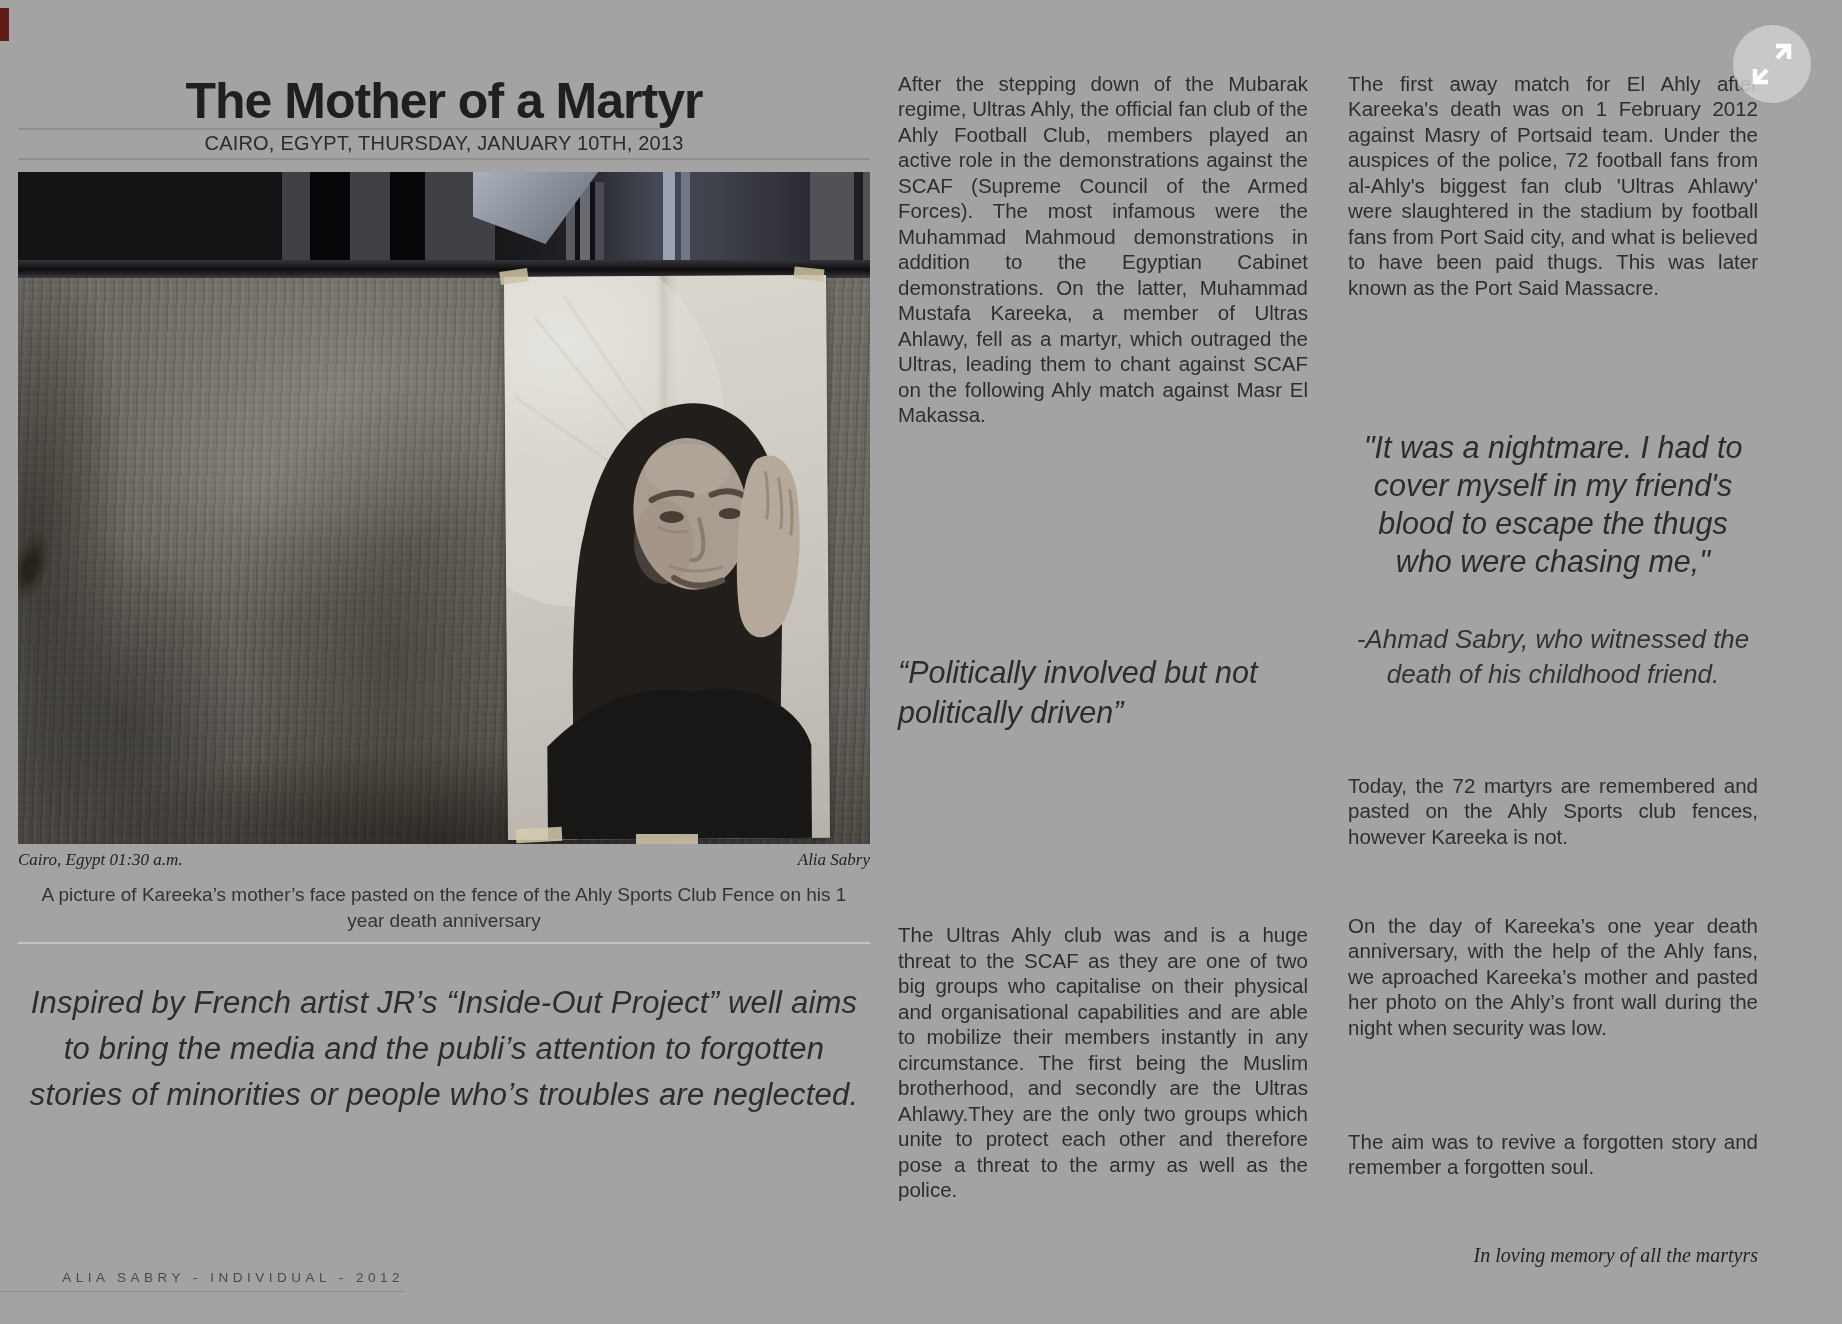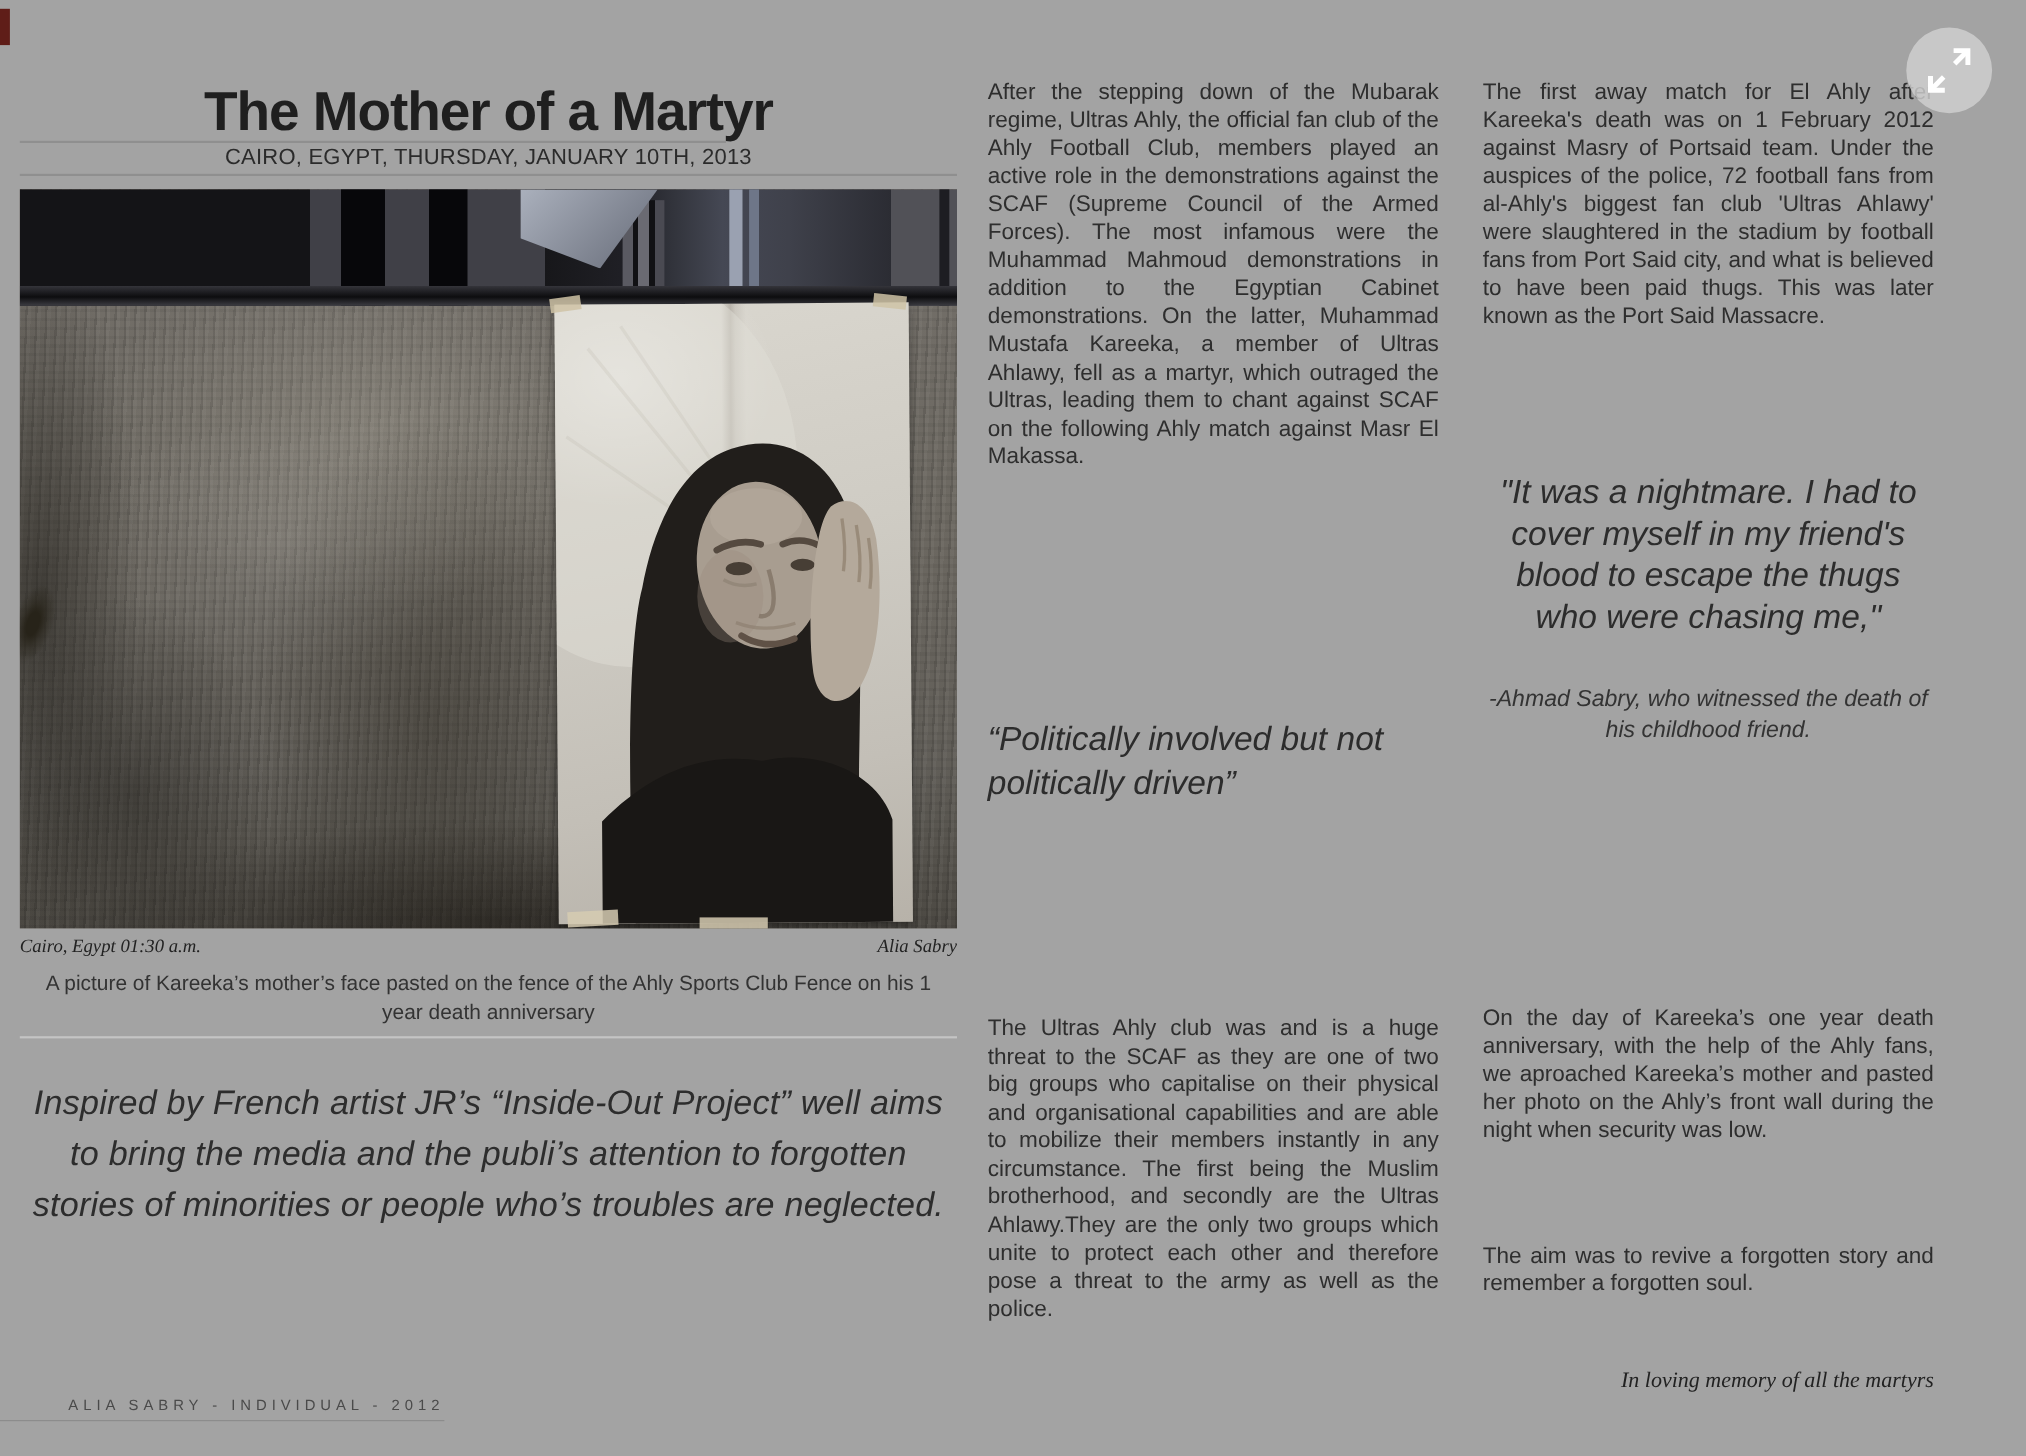--- a/index.html
+++ b/index.html
@@ -93,21 +93,21 @@
   
   .col{width:410px;font-size:20.5px;line-height:25.5px;text-align:justify;color:#2e2e2e;}
   .mid-p1{left:898px;top:50px;}
   .mid-quote{left:898px;top:652px;width:410px;font-style:italic;font-weight:300;
     font-size:30.5px;line-height:1.32;color:#2c2c2c;}
   .mid-p2{left:898px;top:878px;margin-top:44px;}
   .right-p1{left:1348px;top:50px;}
   .right-quote{left:1348px;top:428px;width:410px;text-align:center;font-style:italic;font-weight:300;
     font-size:30.5px;line-height:1.25;color:#2c2c2c;}
   .right-attrib{left:1348px;top:622px;width:410px;text-align:center;font-style:italic;
-    font-size:21px;line-height:1.35;color:#333;}
+    font-size:26px;line-height:1.35;color:#333;}
   .right-p2{left:1348px;top:752px;}
   .right-p3{left:1348px;top:892px;}
   .right-p4{left:1348px;top:1108px;}
   .memorial{left:1348px;top:1244px;width:410px;text-align:right;
     font-family:"Liberation Serif","DejaVu Serif",serif;font-style:italic;font-size:20px;color:#222;}
   
   .footer-credit{left:18px;top:1270px;width:386px;text-align:right;
     font-size:13.5px;letter-spacing:4.5px;color:#4a4a4a;}
   .footer-rule{left:0;top:1291px;width:404px;height:1px;background:#8a8a8a;}
   
@@ -190,20 +190,21 @@
 
   <div class="abs intro">Inspired by French artist JR’s “Inside-Out Project” well aims to bring the media and the publi’s attention to forgotten stories of minorities or people who’s troubles are neglected.</div>
 
   <p class="abs col mid-p1">After the stepping down of the Mubarak regime, Ultras Ahly, the official fan club of the Ahly Football Club, members played an active role in the demonstrations against the SCAF (Supreme Council of the Armed Forces). The most infamous were the Muhammad Mahmoud demonstrations in addition to the Egyptian Cabinet demonstrations. On the latter, Muhammad Mustafa Kareeka, a member of Ultras Ahlawy, fell as a martyr, which outraged the Ultras, leading them to chant against SCAF on the following Ahly match against Masr El Makassa.</p>
   <div class="abs mid-quote">“Politically involved but not politically driven”</div>
   <p class="abs col mid-p2">The Ultras Ahly club was and is a huge threat to the SCAF as they are one of two big groups who capitalise on their physical and organisational capabilities and are able to mobilize their members instantly in any circumstance. The first being the Muslim brotherhood, and secondly are the Ultras Ahlawy.They are the only two groups which unite to protect each other and therefore pose a threat to the army as well as the police.</p>
 
   <p class="abs col right-p1">The first away match for El Ahly after Kareeka's death was on 1 February 2012 against Masry of Portsaid team. Under the auspices of the police, 72 football fans from al-Ahly's biggest fan club 'Ultras Ahlawy' were slaughtered in the stadium by football fans from Port Said city, and what is believed to have been paid thugs. This was later known as the Port Said Massacre.</p>
   <div class="abs right-quote">"It was a nightmare. I had to cover myself in my friend's blood to escape the thugs who were chasing me,"</div>
   <div class="abs right-attrib">-Ahmad Sabry, who witnessed the death of his childhood friend.</div>
+  <p class="abs col right-p2">Today, the 72 martyrs are remembered and pasted on the Ahly Sports club fences, however Kareeka is not.</p>
   <p class="abs col right-p3">On the day of Kareeka’s one year death anniversary, with the help of the Ahly fans, we aproached Kareeka’s mother and pasted her photo on the Ahly’s front wall during the night when security was low.</p>
   <p class="abs col right-p4">The aim was to revive a forgotten story and remember a forgotten soul.</p>
   <div class="abs memorial">In loving memory of all the martyrs</div>
 
   <div class="abs footer-credit">ALIA SABRY - INDIVIDUAL - 2012</div>
   <div class="abs footer-rule"></div>
 
   <button class="abs expand-btn">
     <svg viewBox="0 0 78 78">
       <g stroke="#ffffff" stroke-width="4.5" fill="none">

